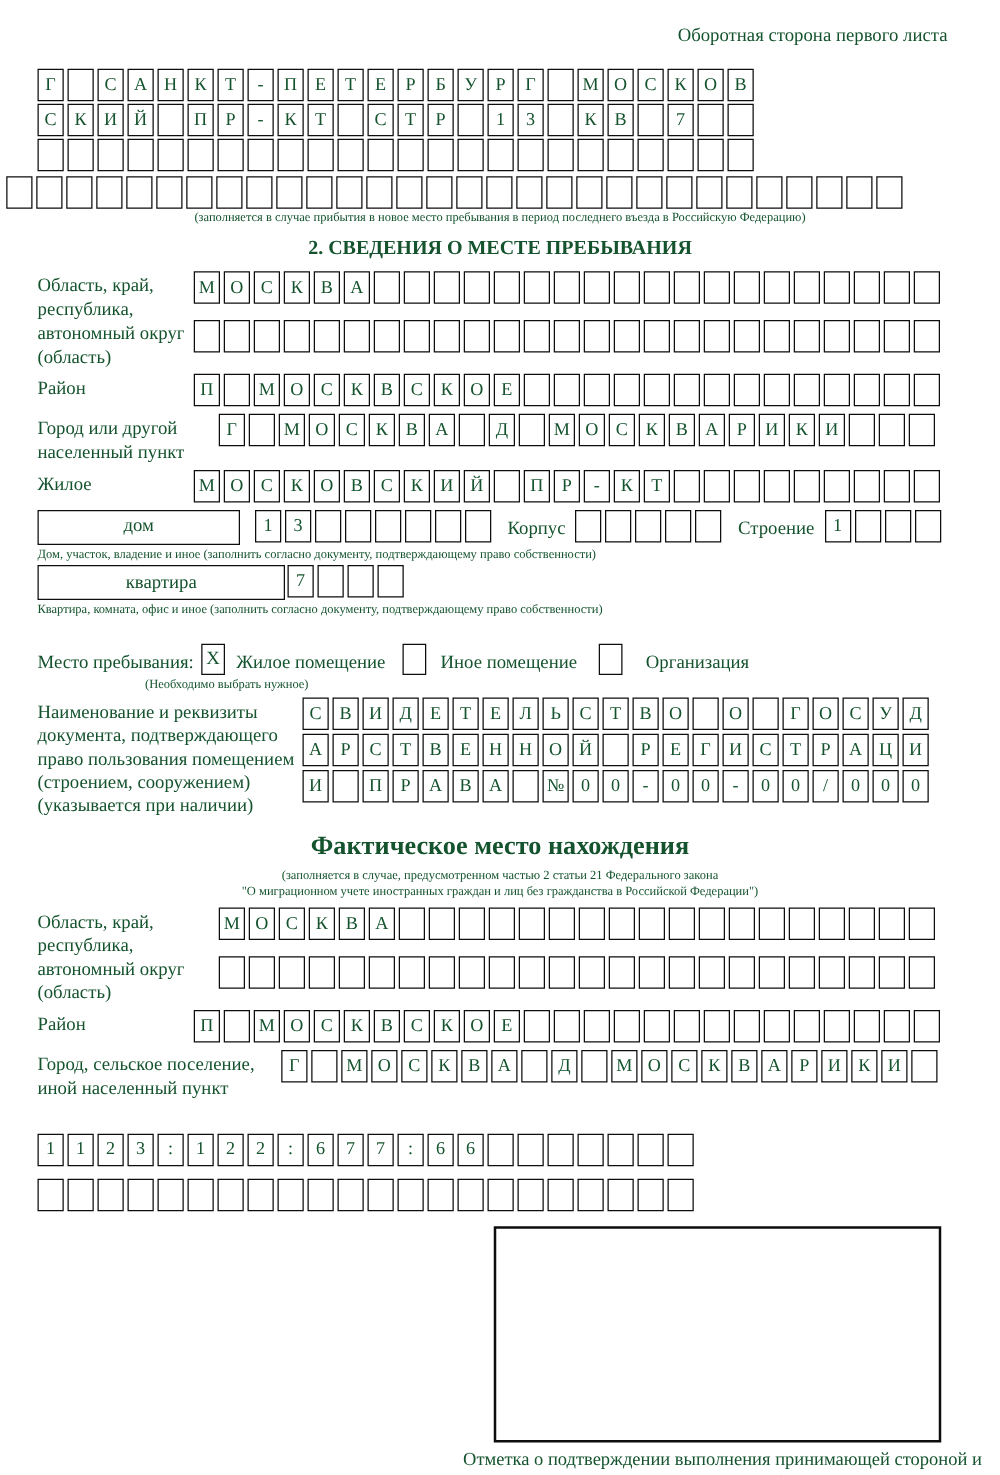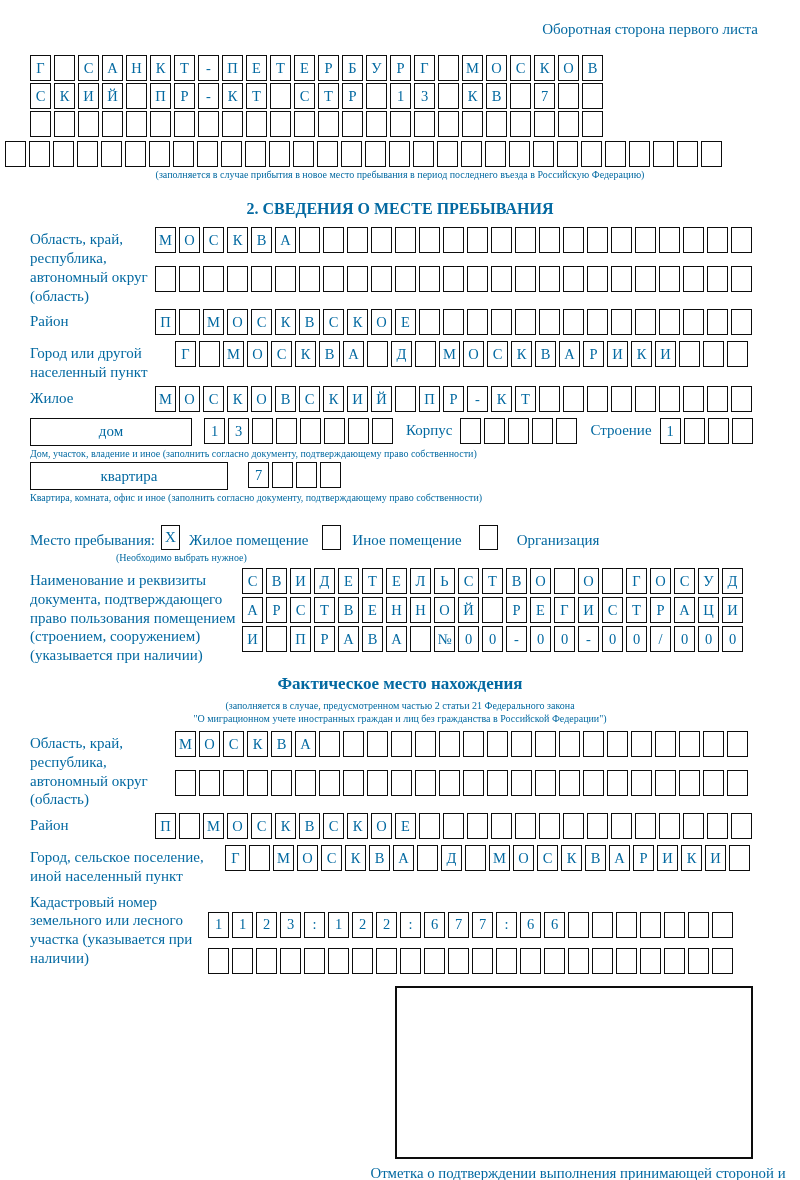--- a/index.html
+++ b/index.html
@@ -1,19 +1,19 @@
 <!DOCTYPE html>
 <html><head>
 <meta charset="utf-8">
 <style>
   html,body{margin:0;padding:0;background:#fff;}
   .page{
     position:relative;
     width:800px;height:1180px;
-    background:#fff;color:#0369a1;
+    background:#fff;color:#14532d;
     font-family:"Liberation Serif","DejaVu Serif",serif;
     font-size:15px;line-height:1.25;
     box-sizing:border-box;
     padding:20px 30px 0 30px;
     overflow:hidden;
   }
   .hdr-right{text-align:right;padding-right:12px;margin-bottom:16px;}
   .field{display:flex;align-items:flex-start;}
   .lbl{flex:none;padding-top:3px;}
   .w120{width:125px;}
@@ -27,28 +27,28 @@
     flex:none;display:inline-flex;align-items:center;justify-content:center;
     width:19px;height:24px;border:1.6px solid #0d0d0d;background:#fff;
     margin-right:3px;font-size:14.5px;
   }
   .mb2{margin-bottom:2px;} .mb4{margin-bottom:4px;} .mb6{margin-bottom:6px;}
   .gap10 .boxrow{margin-bottom:11px;}
   .gap8 .boxrow{margin-bottom:8px;}
   .fullrow{margin-left:-25px;margin-top:1px;}
   .note{font-size:10px;}
   .center{text-align:center;}
-  .sec-title{font-weight:bold;font-size:16px;text-align:center;margin:18px 0 8px 0;}
-  .sub-title{font-weight:bold;font-size:17px;text-align:center;margin:8px 0 6px 0;}
+  .sec-title{font-weight:bold;font-size:16px;text-align:center;margin:8px 0 8px 0;}
+  .sub-title{font-weight:bold;font-size:21px;text-align:center;margin:8px 0 6px 0;}
   .wbox{
     flex:none;display:inline-flex;align-items:center;justify-content:center;
     height:26px;border:1.7px solid #0d0d0d;background:#fff;
   }
   .wbox.dom{width:160px;margin-right:12px;}
-  .wbox.kv{width:196px;margin-right:20px;}
+  .wbox.kv{width:196px;margin-right:2px;}
   .inline-lbl{flex:none;padding:3px 8px 0 10px;}
   .stayrow{display:flex;align-items:flex-end;margin:3px 0 2px 0;}
   .ckb{
     flex:none;display:inline-flex;align-items:center;justify-content:center;
     width:17px;height:23px;border:1.7px solid #0d0d0d;background:#fff;font-size:15px;
   }
   .mark-box{
     margin-left:365px;width:358px;height:173px;
     border:2px solid #0d0d0d;background:#fff;box-sizing:border-box;
   }
@@ -331,21 +331,21 @@
           <span class="cb"></span>
           <span class="cb"></span>
           <span class="cb"></span>
           <span class="cb"></span>
           <span class="cb"></span>
           <span class="cb"></span>
         </div>
       </div>
   </div>
 
-  <div style="display:flex;align-items:flex-start;margin-bottom:2px;">
+  <div style="display:flex;align-items:center;margin-bottom:2px;">
     <span class="wbox dom">дом</span>
     <span class="boxrow">
         <span class="cb">1</span>
         <span class="cb">3</span>
         <span class="cb"></span>
         <span class="cb"></span>
         <span class="cb"></span>
         <span class="cb"></span>
         <span class="cb"></span>
         <span class="cb"></span>
@@ -584,21 +584,20 @@
           <span class="cb">Р</span>
           <span class="cb">И</span>
           <span class="cb">К</span>
           <span class="cb">И</span>
           <span class="cb"></span>
         </div>
       </div>
   </div>
 
   <div class="field mb2 gap8">
-    <div class="lbl w175">Кадастровый номер земельного или лесного участка (указывается при наличии)</div>
     <div class="rows" style="padding-top:22px;">
       <div class="boxrow">
           <span class="cb">1</span>
           <span class="cb">1</span>
           <span class="cb">2</span>
           <span class="cb">3</span>
           <span class="cb">:</span>
           <span class="cb">1</span>
           <span class="cb">2</span>
           <span class="cb">2</span>

